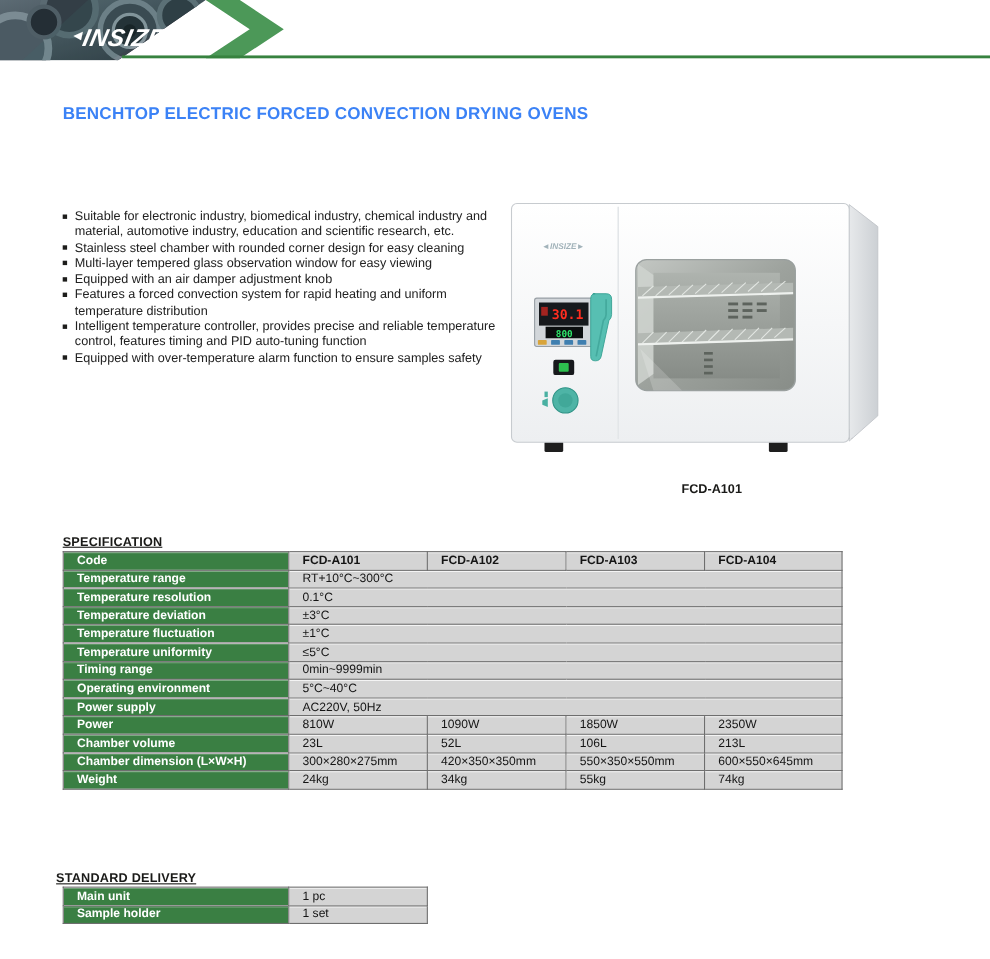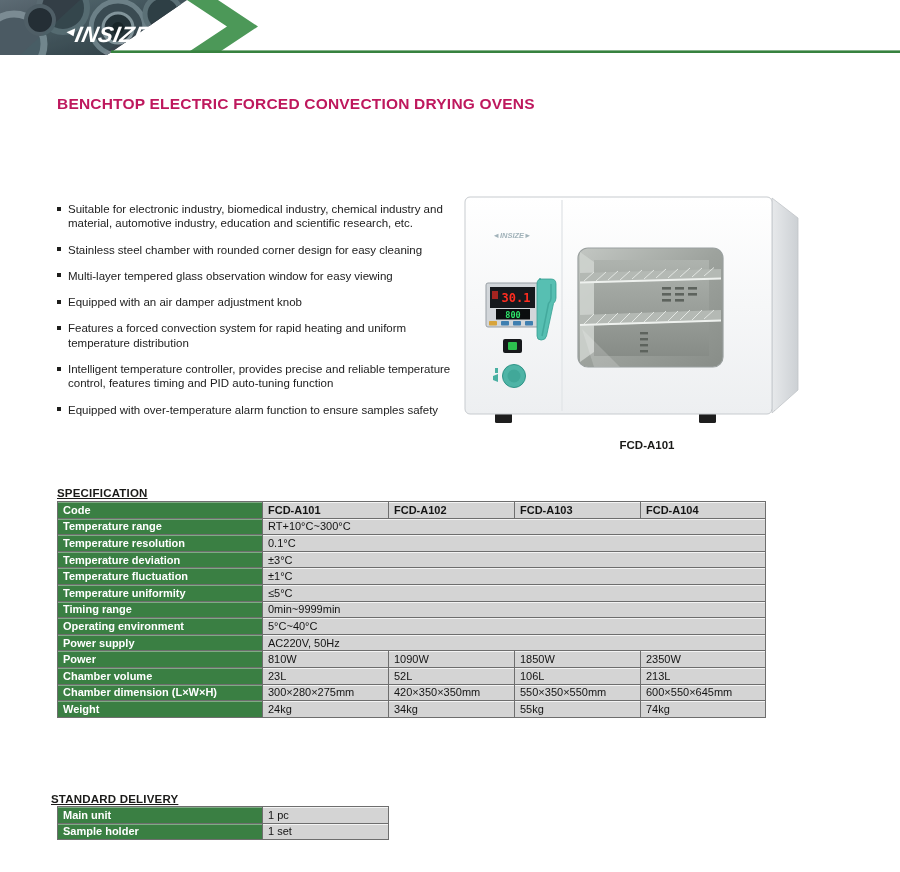--- a/index.html
+++ b/index.html
@@ -6,48 +6,48 @@
   body{
     width:900px;height:872px;position:relative;background:#ffffff;
     font-family:"Liberation Sans",sans-serif;color:#1d1d1b;overflow:hidden;
   }
   .abs{position:absolute;}
   
   .banner{left:0;top:0;width:900px;height:58px;}
   
   .page-title{
     left:57px;top:95px;width:800px;
-    font-size:15.5px;font-weight:bold;letter-spacing:.2px;color:#be185d;
+    font-size:15.5px;font-weight:bold;letter-spacing:.2px;color:#3b82f6;
   }
   
   .features{left:57px;top:190px;width:414px;font-size:11.5px;line-height:14.3px;color:#212121;}
-  .feature{position:relative;padding-left:11px;margin-top:12px;}
+  .feature{position:relative;padding-left:11px;}
   .feature .bullet{
     position:absolute;left:0;top:4.5px;width:4px;height:4px;background:#1d1d1b;display:inline-block;
   }
   
-  .oven-wrap{left:462px;top:184px;width:370px;height:252px;}
+  .oven-wrap{left:462px;top:172px;width:370px;height:252px;}
   .oven-caption{
     left:462px;top:439px;width:370px;text-align:center;
     font-size:11.5px;font-weight:bold;color:#1a1a18;
   }
   
   .section-heading{
     font-size:11.5px;font-weight:bold;color:#1a1a18;letter-spacing:.2px;text-decoration:underline;
   }
   .spec-heading{left:57px;top:487px;}
   .delivery-heading{left:51px;top:793px;}
   table.grid{
     border-collapse:collapse;table-layout:fixed;
     border:1px solid #4f4f4f;
   }
   .spec-table{left:57px;top:501px;width:708px;}
   .delivery-table{left:57px;top:806px;width:331px;}
   table.grid td{
-    height:15.6px;padding:0 5px;font-size:11px;line-height:12px;
+    height:15.6px;padding:0 12px;font-size:11px;line-height:12px;
     border:1px solid #6e6e6e;overflow:hidden;white-space:nowrap;
   }
   td.lbl{
     background:#3A7F43;color:#ffffff;font-weight:bold;
     box-shadow:inset 0 1px 0 rgba(255,255,255,.35);
     border-color:#4f4f4f;
   }
   td.val{
     background:#d4d4d4;color:#141414;
     box-shadow:inset 0 1px 0 rgba(255,255,255,.75);

